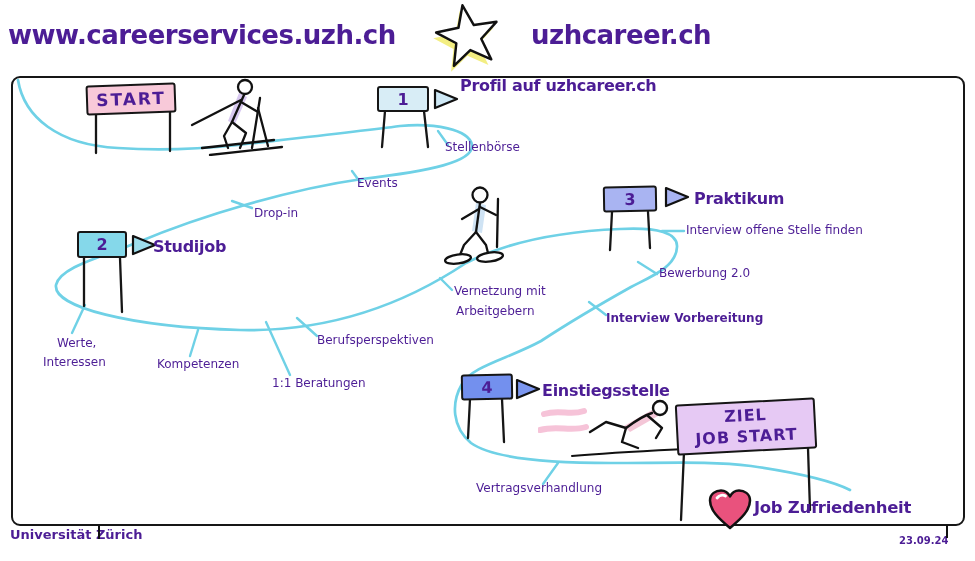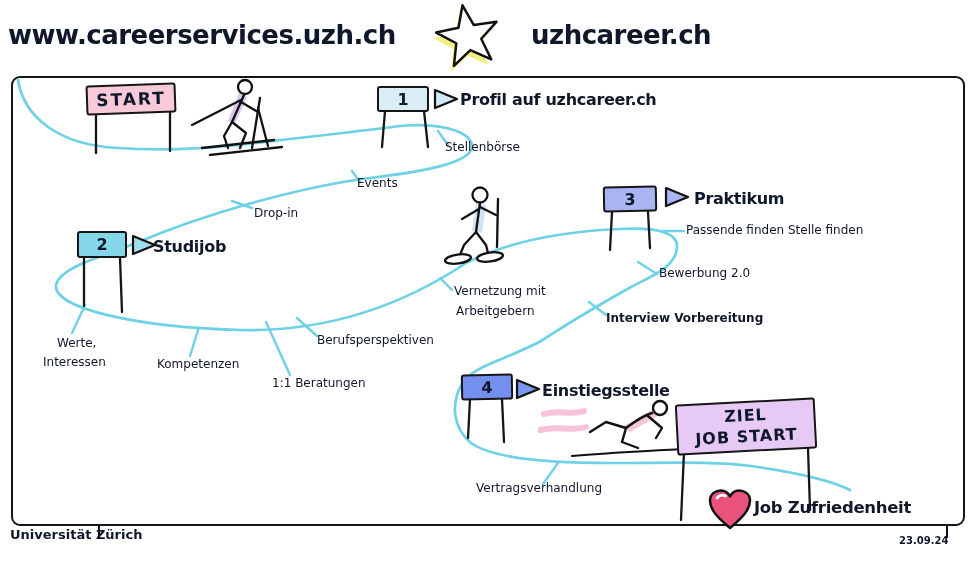--- a/index.html
+++ b/index.html
@@ -1,18 +1,18 @@
 <!DOCTYPE html>
 <html><head>
 <meta charset="utf-8">
 <style>
   html,body{margin:0;padding:0;background:#fff;}
   .stage{
     position:relative;width:975px;height:561px;overflow:hidden;
-    font-family:"DejaVu Sans","Liberation Sans",sans-serif;color:#0f172a;background:#fff;
+    font-family:"DejaVu Sans","Liberation Sans",sans-serif;color:#4c1d95;background:#fff;
   }
   .abs{position:absolute;}
   
   .site-url{font-size:26px;font-weight:bold;letter-spacing:-0.5px;white-space:nowrap;}
   
   .canvas-box{
     left:11px;top:76px;width:950px;height:446px;
     border:2.6px solid #161616;border-radius:9px;background:#fff;
   }
   
@@ -109,21 +109,21 @@
       </g>
     </svg>
   </div>
 
   <div class="abs banner num" style="left:377px;top:86px;width:52px;height:26px;background:#d8edf6;">1</div>
   <div class="abs" style="left:433px;top:88px;">
     <svg width="26" height="22" viewBox="0 0 26 22">
         <polygon points="2,2 24,11 2,20" fill="#cfe9f6" stroke="#111" stroke-width="2.2" stroke-linejoin="round"></polygon>
       </svg>
   </div>
-  <div class="abs mlabel" style="left:460px;top:90px;text-align:center;">Profil auf uzhcareer.ch</div>
+  <div class="abs mlabel" style="left:460px;top:76px;text-align:center;">Profil auf uzhcareer.ch</div>
 
   <div class="abs banner num" style="left:77px;top:231px;width:50px;height:27px;background:#85d8ea;">2</div>
   <div class="abs" style="left:131px;top:234px;">
     <svg width="26" height="22" viewBox="0 0 26 22">
         <polygon points="2,2 24,11 2,20" fill="#9edeed" stroke="#111" stroke-width="2.2" stroke-linejoin="round"></polygon>
       </svg>
   </div>
   <div class="abs mlabel" style="left:153px;top:237px;text-align:right;">Studijob</div>
 
   <div class="abs banner num" style="left:603px;top:186px;width:54px;height:26px;background:#a9b4f2;transform:rotate(-1deg);">3</div>
@@ -185,21 +185,21 @@
   <div class="abs plabel" style="left:445px;top:140px;">Stellenbörse</div>
   <div class="abs plabel" style="left:357px;top:176px;">Events</div>
   <div class="abs plabel" style="left:254px;top:206px;">Drop-in</div>
   <div class="abs plabel" style="left:57px;top:336px;">Werte,</div>
   <div class="abs plabel" style="left:43px;top:355px;">Interessen</div>
   <div class="abs plabel" style="left:157px;top:357px;">Kompetenzen</div>
   <div class="abs plabel" style="left:272px;top:376px;">1:1 Beratungen</div>
   <div class="abs plabel" style="left:317px;top:333px;">Berufsperspektiven</div>
   <div class="abs plabel" style="left:454px;top:284px;">Vernetzung mit</div>
   <div class="abs plabel" style="left:456px;top:304px;">Arbeitgebern</div>
-  <div class="abs plabel" style="left:686px;top:223px;">Passende finden Stelle finden</div>
+  <div class="abs plabel" style="left:686px;top:223px;">Interview offene Stelle finden</div>
   <div class="abs plabel" style="left:659px;top:266px;">Bewerbung 2.0</div>
   <div class="abs plabel" style="left:606px;top:311px;font-weight:bold;">Interview Vorbereitung</div>
   <div class="abs plabel" style="left:476px;top:481px;">Vertragsverhandlung</div>
 
   <div class="abs" style="left:708px;top:489px;">
     <svg width="46" height="43" viewBox="0 0 46 43">
       <path d="M22,39 C10,29 2,21 2,11.5 C2,4.5 8,1.5 13,1.5 C17,1.5 20,3.5 22,7.5 C24,3.5 27,1.5 31,1.5 C36,1.5 42,4.5 42,11.5 C42,21 34,29 22,39 Z" fill="#e9527d" stroke="#111" stroke-width="2.5" stroke-linejoin="round"></path>
       <path d="M9,9 C11.5,6 15,5.5 17.5,7" fill="none" stroke="#fff" stroke-width="2.8" stroke-linecap="round"></path>
     </svg>
   </div>

